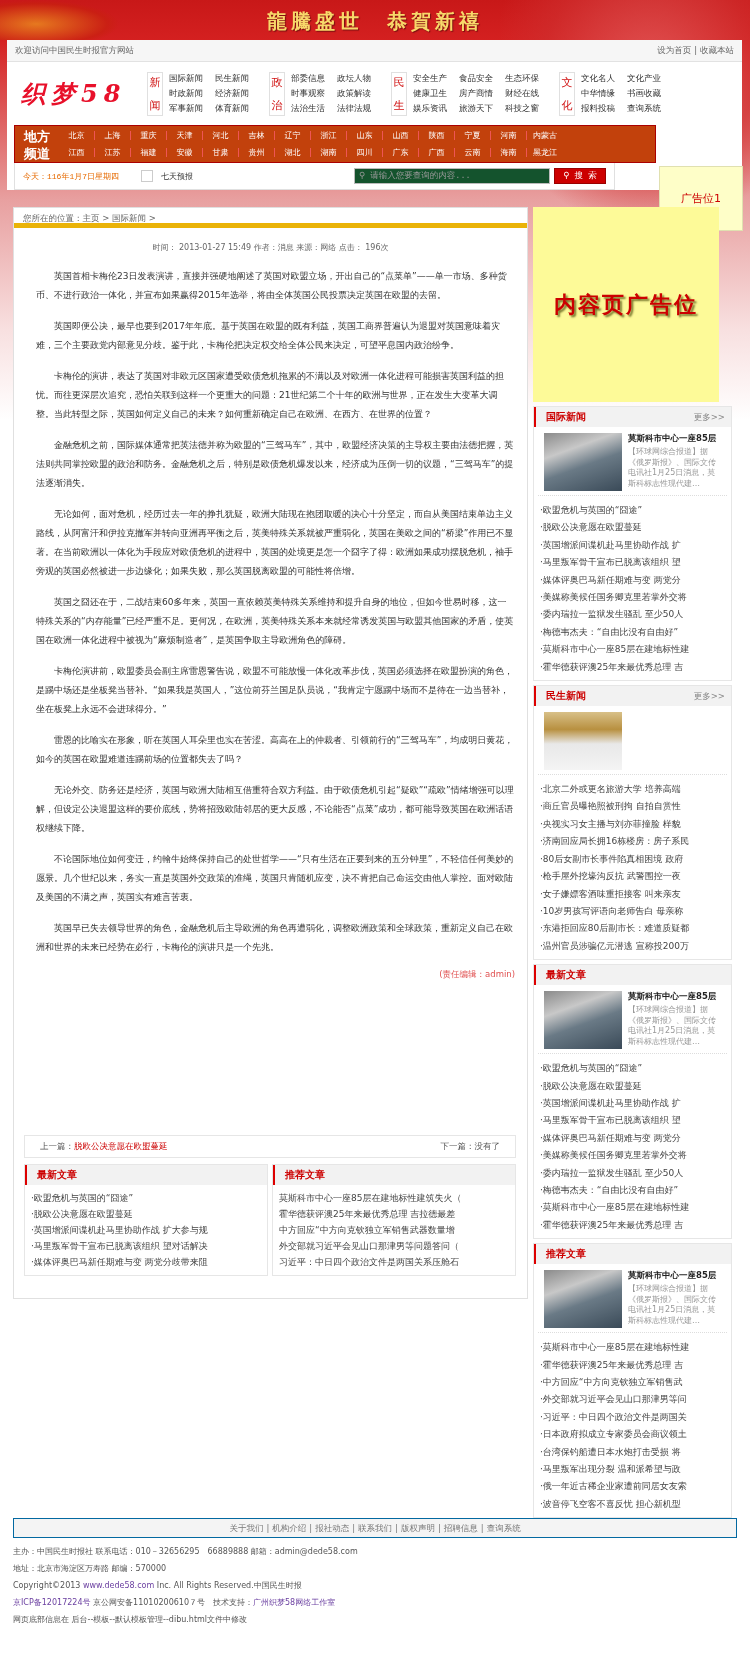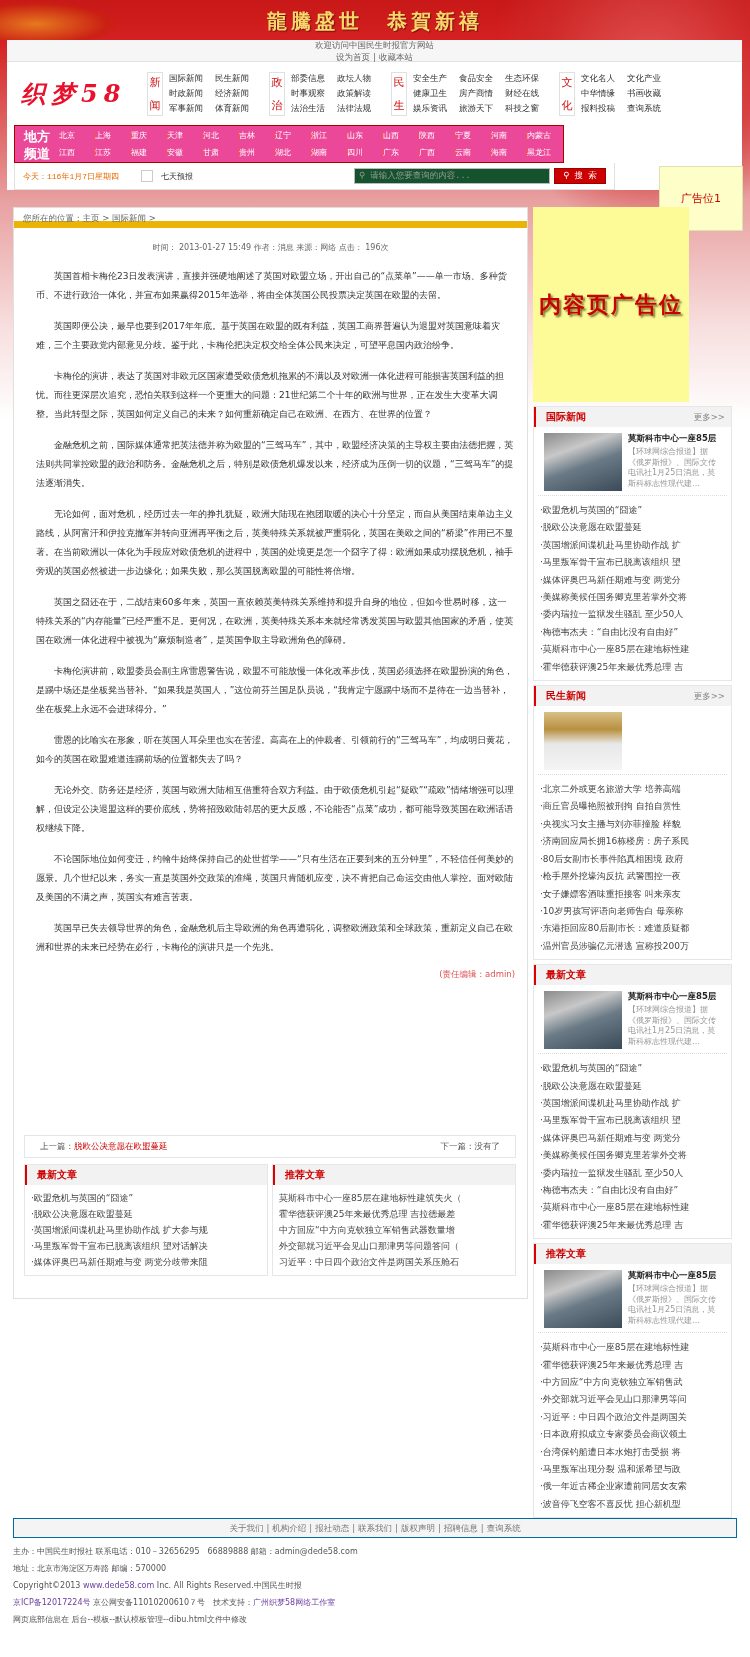--- a/index.html
+++ b/index.html
@@ -4,57 +4,57 @@
 <style>
 *{margin:0;padding:0;box-sizing:border-box;}
 body{width:750px;height:1657px;background:#fff;font-family:"DejaVu Sans","Liberation Sans",sans-serif;font-size:9px;color:#555;position:relative;overflow:hidden;}
 a{color:inherit;text-decoration:none;}
 .topbg{position:absolute;left:0;top:0;width:750px;height:420px;background:linear-gradient(180deg,#c81818 0px,#d42020 40px,#e8a0a0 200px,#f8e0e0 330px,#fff 420px);}
 .topbg .dragL{position:absolute;left:0;top:0;width:120px;height:40px;background:radial-gradient(ellipse at 30% 60%,#f0a020 0,#c82010 60%,transparent 70%);opacity:.7;}
 .topbg .dragR{position:absolute;right:0;top:0;width:250px;height:220px;background:radial-gradient(ellipse at 60% 30%,#e87070 0,#d03030 50%,transparent 75%);opacity:.6;}
 .banner{position:absolute;left:0;top:0;width:750px;height:40px;text-align:center;}
 .banner span{display:inline-block;margin-top:8px;font-family:"DejaVu Serif",serif;font-size:20px;font-weight:bold;color:#f8d86a;letter-spacing:4px;text-shadow:1px 1px 1px #7a1010;}
 .wrap{position:absolute;left:7px;top:40px;width:735px;background:#fff;}
-.topline{height:22px;background:#f6f6f6;border-bottom:1px solid #e2e2e2;display:flex;justify-content:space-between;align-items:center;padding:0 8px;color:#666;font-size:8.5px;flex-direction:column;}
+.topline{height:22px;background:#f6f6f6;border-bottom:1px solid #e2e2e2;display:flex;justify-content:space-between;align-items:center;padding:0 8px;color:#666;font-size:8.5px;}
 .topline .r span{margin:0 3px;}
 .header{height:63px;display:flex;align-items:center;}
 .logo{width:140px;padding-left:14px;font-family:"DejaVu Serif",serif;font-style:italic;font-size:24px;color:#e8102a;letter-spacing:6px;font-weight:bold;}
 .navgrp{display:flex;align-items:center;margin-right:8px;}
 .navgrp .cat{width:16px;border:1px solid #e0e0e0;color:#d01010;font-size:11px;text-align:center;line-height:15px;padding:2px 0;margin-right:6px;}
 .navgrp .links{display:grid;grid-template-columns:repeat(2,46px);row-gap:3px;font-size:8.5px;color:#333;}
 .navgrp .links.c3{grid-template-columns:repeat(3,46px);}
-.region{margin:0 7px;width:550px;height:38px;background:#ec4899;border:1px solid #a00;display:flex;color:#fff;}
+.region{margin:0 7px;width:642px;height:38px;background:#c2410c;border:1px solid #a00;display:flex;color:#fff;}
 .region .lbl{width:44px;font-size:13px;font-weight:bold;text-align:center;line-height:17px;padding-top:2px;}
 .region .rows{flex:1;}
 .region .row{display:flex;height:17px;align-items:center;font-size:8px;padding-top:2px;}
-.region .row a{width:36px;text-align:left;border-right:1px solid #e55;line-height:9px;}
+.region .row a{width:36px;text-align:center;border-right:1px solid #e55;line-height:9px;}
 .region .row a:last-child{border-right:none;}
 .ad1{position:absolute;right:7px;top:166px;width:84px;height:65px;background:#fefec8;border:1px solid #e0e0b0;color:#c00;font-size:11px;display:flex;align-items:center;justify-content:center;}
 .searchbar{margin:0 7px;width:601px;height:27px;border:1px solid #e0e0e0;border-top:none;display:flex;align-items:center;padding:0 8px;font-size:8px;font-family:Liberation Mono, monospace;}
 .searchbar .today{color:#e66a00;width:118px;}
 .searchbar .chk{width:12px;height:12px;border:1px solid #ccc;margin-right:8px;}
 .searchbar .wf{color:#333;flex:1;}
 .searchbar .inp{width:196px;height:16px;border:1px solid #bbb;background:#14532d;color:#999;font-size:8.5px;line-height:14px;padding-left:4px;}
 .searchbar .btn{width:52px;height:16px;background:#c00;color:#fff;border:1px solid #900;margin-left:4px;font-size:8.5px;text-align:center;line-height:14px;}
 .main{position:absolute;left:13px;top:207px;width:515px;height:1092px;border:1px solid #e0e0e0;background:#fff;}
-.crumb{height:20px;border-bottom:7px solid #eab308;line-height:20px;padding-left:9px;color:#666;font-size:8.5px;}
+.crumb{height:20px;border-bottom:5px solid #eab308;line-height:20px;padding-left:9px;color:#666;font-size:8.5px;}
 .title{text-align:center;font-size:13px;color:#222;margin-top:22px;font-weight:bold;}
 .meta{text-align:center;font-size:8px;color:#666;margin-top:14px;}
 .body{padding:14px 12px 0 22px;font-size:9px;line-height:19px;color:#333;}
 .body p{text-indent:2em;margin-bottom:12px;}
 .editor{text-align:right;color:#e05050;font-size:8.5px;padding-right:12px;}
 .prevnext{position:absolute;left:10px;top:927px;width:492px;height:23px;border:1px solid #e6e6e6;display:flex;justify-content:space-between;align-items:center;padding:0 15px;font-size:8.5px;color:#555;}
 .prevnext .pl{color:#c00;}
 .boxes{position:absolute;left:10px;top:956px;width:492px;display:flex;justify-content:space-between;}
 .box{width:244px;border:1px solid #e6e6e6;}
 .boxh{height:20px;background:#f2f2f2;border-left:2px solid #d00;line-height:20px;padding-left:10px;color:#c00;font-weight:bold;font-size:10px;}
 .boxb{padding:5px 6px;font-size:9px;line-height:16px;color:#444;}
 .boxb div{white-space:nowrap;overflow:hidden;}
 .side{position:absolute;left:533px;top:207px;width:199px;}
-.sidead{width:156px;height:195px;background:#fdfa98;display:flex;align-items:center;justify-content:center;font-family:"DejaVu Serif",serif;color:#c00;font-size:22px;font-weight:bold;text-shadow:2px 2px 2px #7a7a30;letter-spacing:2px;}
+.sidead{width:186px;height:195px;background:#fdfa98;display:flex;align-items:center;justify-content:center;font-family:"DejaVu Serif",serif;color:#c00;font-size:22px;font-weight:bold;text-shadow:2px 2px 2px #7a7a30;letter-spacing:2px;}
 .sbox{width:199px;border:1px solid #e6e6e6;margin-top:4px;}
 .sbox .h{height:20px;background:#f2f2f2;border-left:2px solid #d00;line-height:20px;padding-left:10px;color:#c00;font-weight:bold;font-size:10px;display:flex;justify-content:space-between;padding-right:6px;}
 .sbox .h .more{font-weight:normal;color:#888;font-size:8.5px;margin-left:48px;}
 .feat{display:flex;padding:6px 6px 4px 6px;border-bottom:1px dotted #ddd;margin:0 4px;}
 .feat .img{width:78px;height:58px;background:linear-gradient(160deg,#8a8a8a 0%,#c8c8c8 30%,#6a7a86 55%,#3a4a58 100%);flex-shrink:0;}
 .feat .img.p2{background:linear-gradient(180deg,#d8c088 0%,#b89040 30%,#e8e8e8 55%,#f4f4f4 100%);}
 .feat .t{margin-left:6px;font-size:8.5px;}
 .feat .t b{display:block;color:#222;font-size:8.5px;margin-bottom:2px;white-space:nowrap;}
 .feat .t span{color:#999;font-size:8px;line-height:10.5px;display:block;}
 .slist{padding:6px 6px 4px 6px;font-size:9px;line-height:17.4px;color:#444;}

